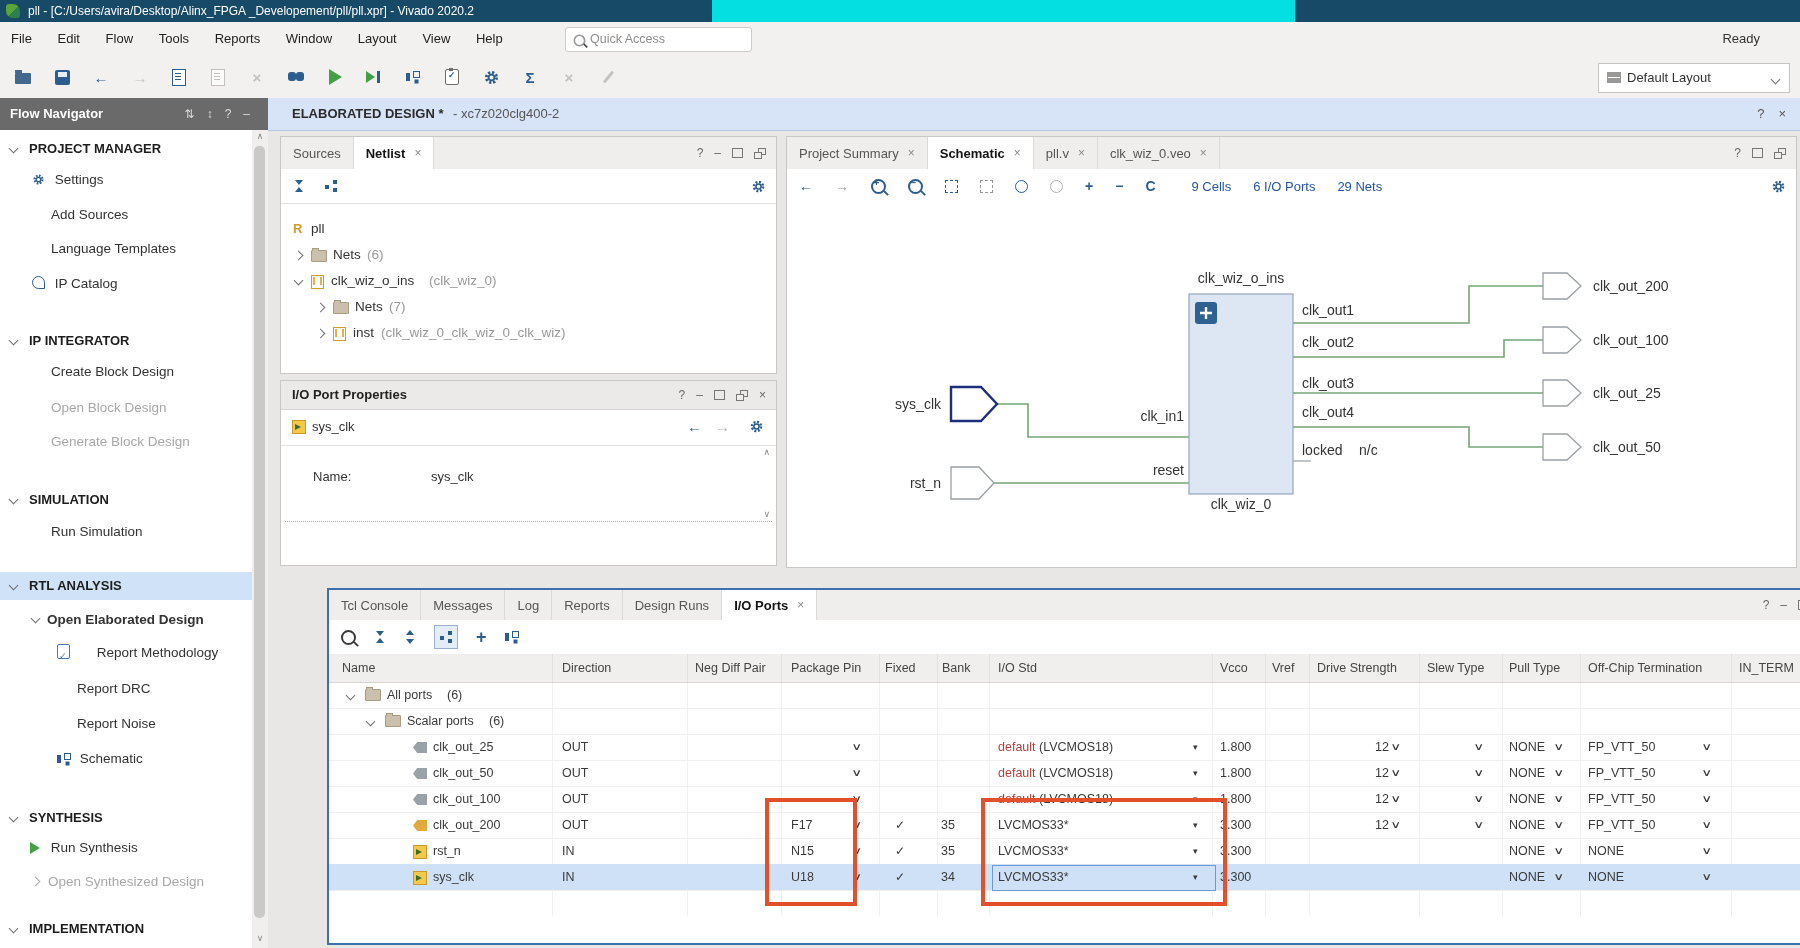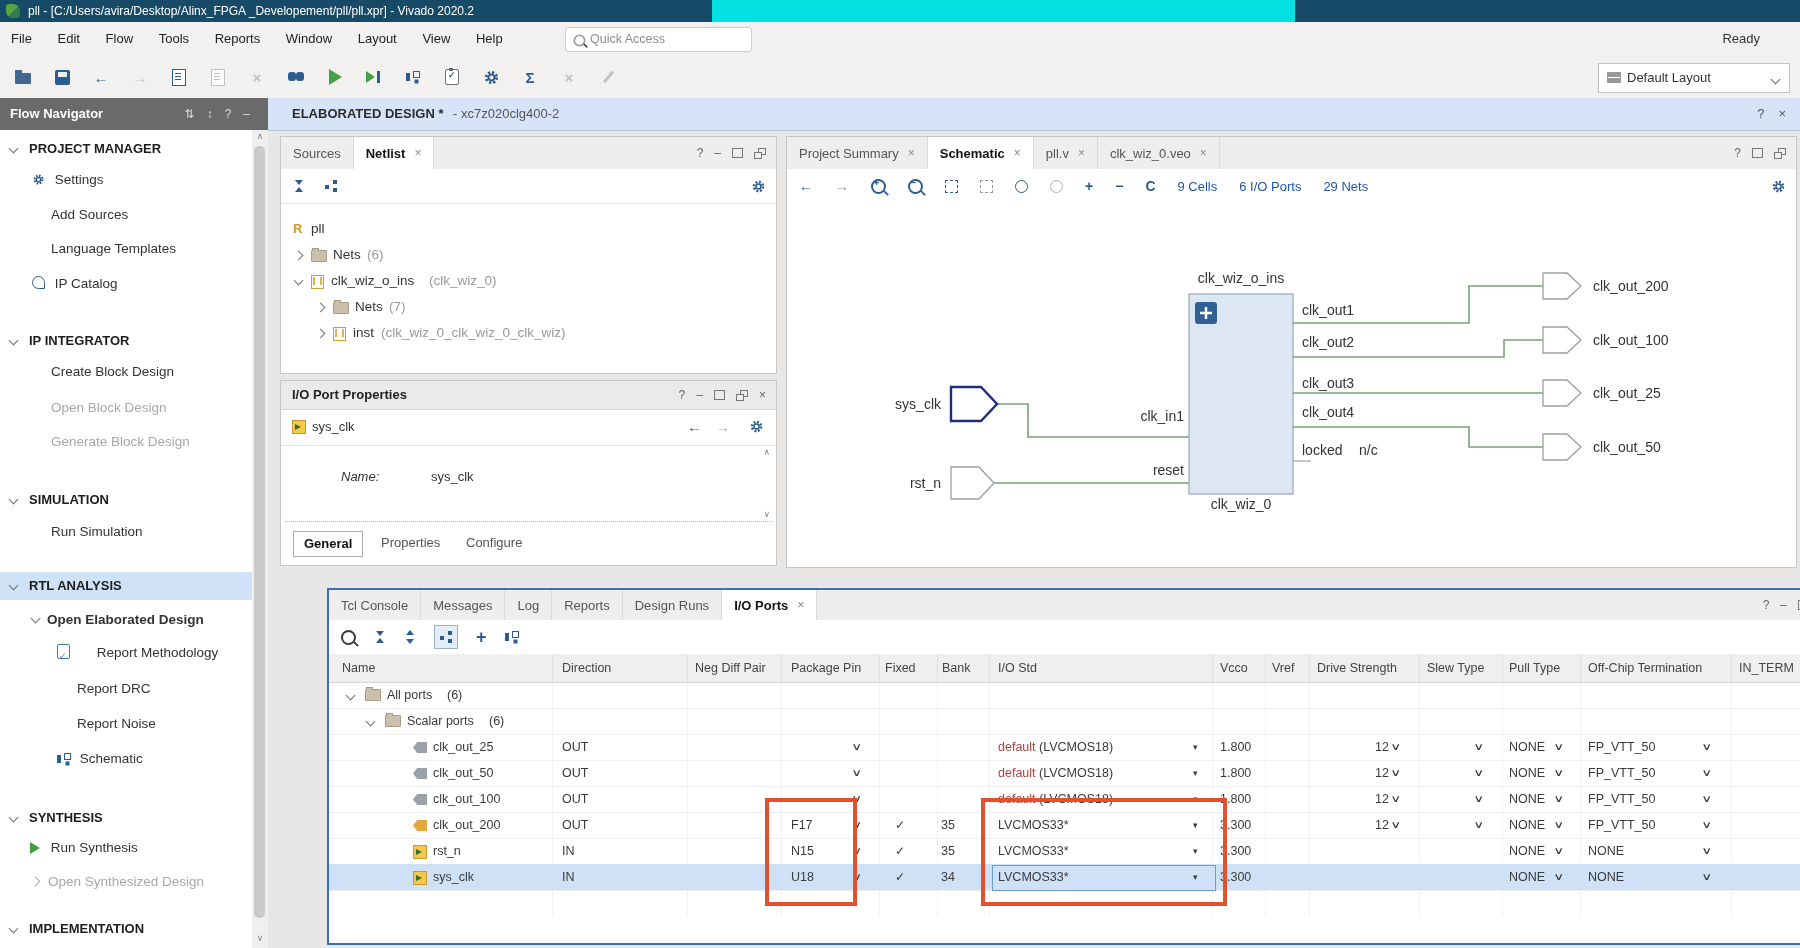--- a/index.html
+++ b/index.html
@@ -439,31 +439,26 @@
       <span style="position:absolute;right:74px;line-height:36px;color:#2c5d8f;font-weight:bold;font-size:15px;">←</span>
       <span style="position:absolute;right:46px;line-height:36px;color:#b3b1af;font-weight:bold;font-size:15px;">→</span>
       <span style="position:absolute;right:12px;top:10px;color:#2c5d8f;">
         <svg width="15" height="15" viewBox="0 0 20 20">
             <circle cx="10" cy="10" r="6" fill="none" stroke="currentColor" stroke-width="3.4" stroke-dasharray="2.6 2.1"></circle>
             <circle cx="10" cy="10" r="3.4" fill="none" stroke="currentColor" stroke-width="2"></circle>
           </svg>
       </span>
     </div>
     <div style="position:absolute;left:0;top:64px;right:0;height:76px;">
-      <span style="position:absolute;left:60px;top:24px;font-style:italic;">Name:</span>
+      <span style="position:absolute;left:32px;top:24px;">Name:</span>
       <span style="position:absolute;left:150px;top:24px;">sys_clk</span>
       <span style="position:absolute;right:6px;top:2px;color:#8a8886;font-size:9px;">∧</span>
       <span style="position:absolute;right:6px;bottom:2px;color:#8a8886;font-size:9px;">∨</span>
     </div>
     <div class="dotline" style="position:absolute;left:4px;right:4px;top:140px;"></div>
-    <div style="position:absolute;left:0;top:141px;right:0;bottom:0;">
-      <span class="gtab boxed" style="left:12px;top:9px;">General</span>
-      <span class="gtab" style="left:100px;top:9px;">Properties</span>
-      <span class="gtab" style="left:185px;top:9px;">Configure</span>
-    </div>
   </div>
 
   <div class="panel" style="left:786px;top:136px;width:1009px;height:430px;">
     <div class="tabstrip">
       <span class="tab">
           <span>Project Summary</span>
           <span class="x">×</span>
         </span>
       <span class="tab active">
           <span>Schematic</span>
@@ -504,21 +499,21 @@
         </span>
       <span class="pti">
           <span class="circ"></span>
         </span>
       <span class="pti gray">
           <span class="circ gray"></span>
         </span>
       <span class="pti">+</span>
       <span class="pti">−</span>
       <span class="pti">C</span>
-      <span class="statlink" style="">9 Cells</span>
+      <span class="statlink" style="margin-left:14px;">9 Cells</span>
       <span class="statlink">6 I/O Ports</span>
       <span class="statlink">29 Nets</span>
       <span class="gearright">
         <svg width="15" height="15" viewBox="0 0 20 20">
             <circle cx="10" cy="10" r="6" fill="none" stroke="currentColor" stroke-width="3.4" stroke-dasharray="2.6 2.1"></circle>
             <circle cx="10" cy="10" r="3.4" fill="none" stroke="currentColor" stroke-width="2"></circle>
           </svg>
       </span>
     </div>
     <div class="canvas">

